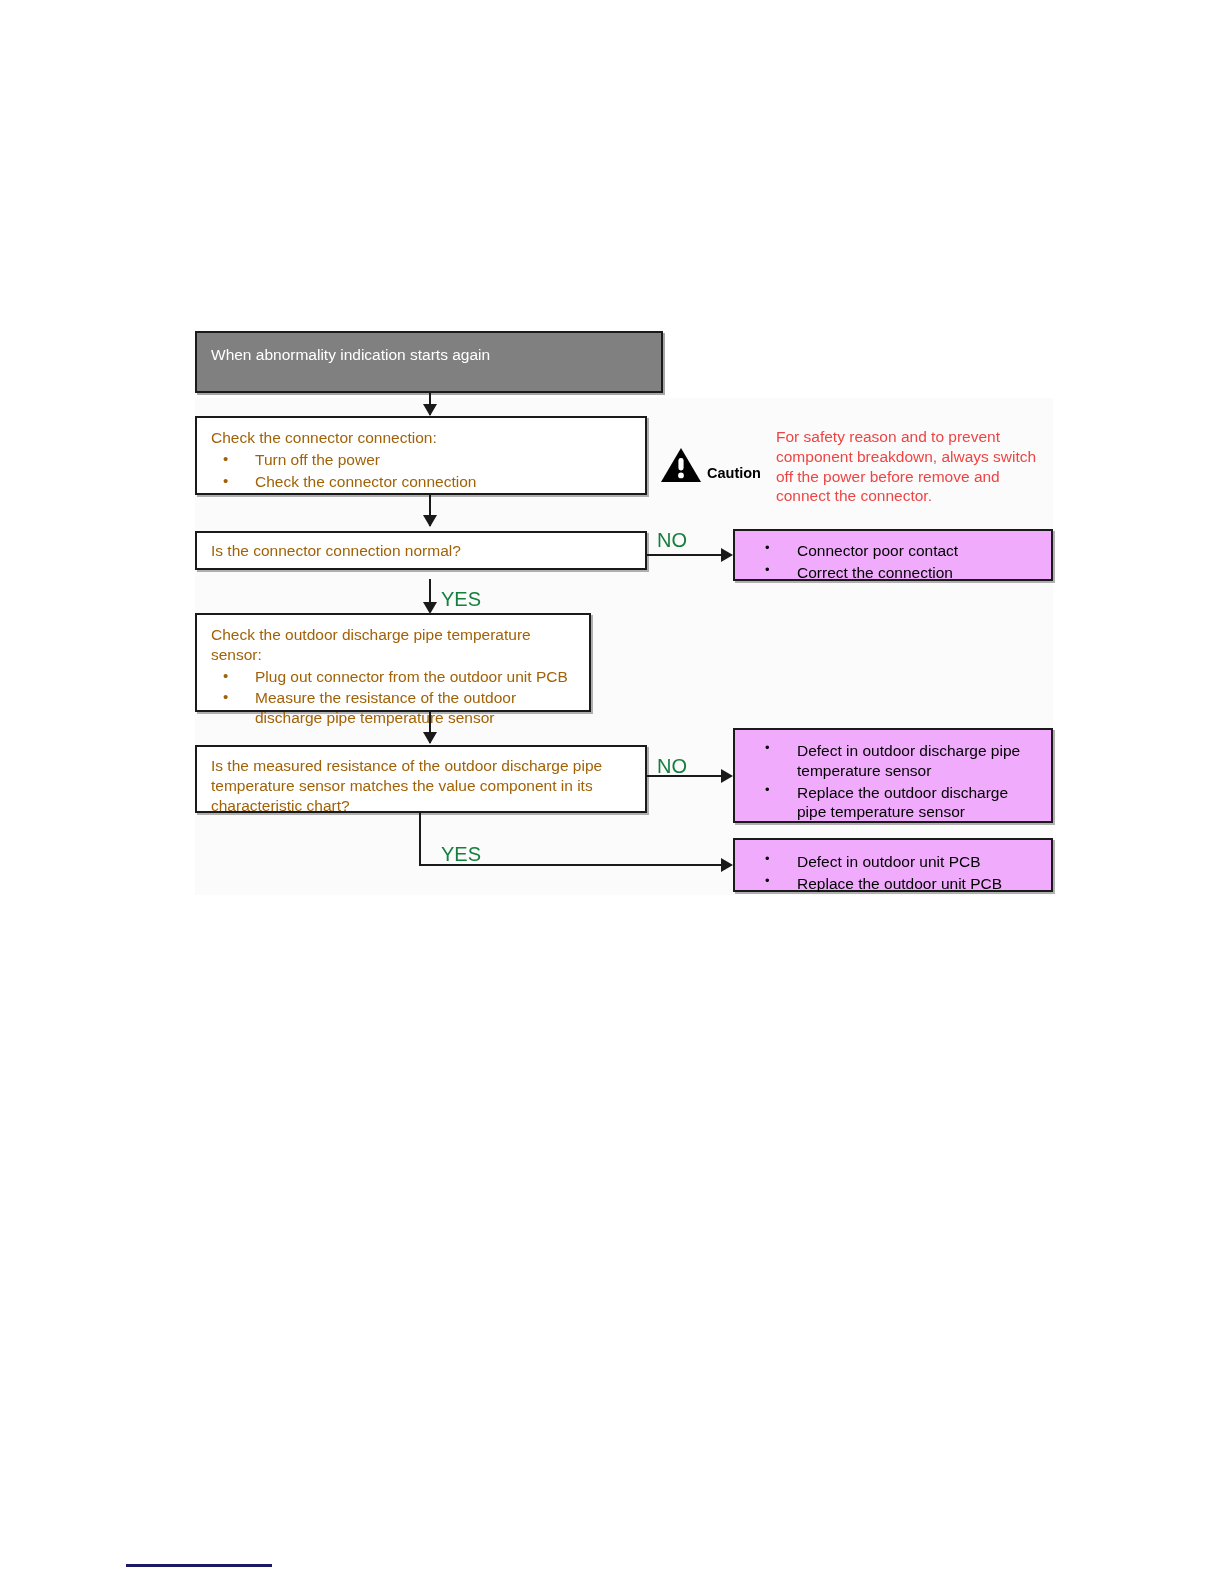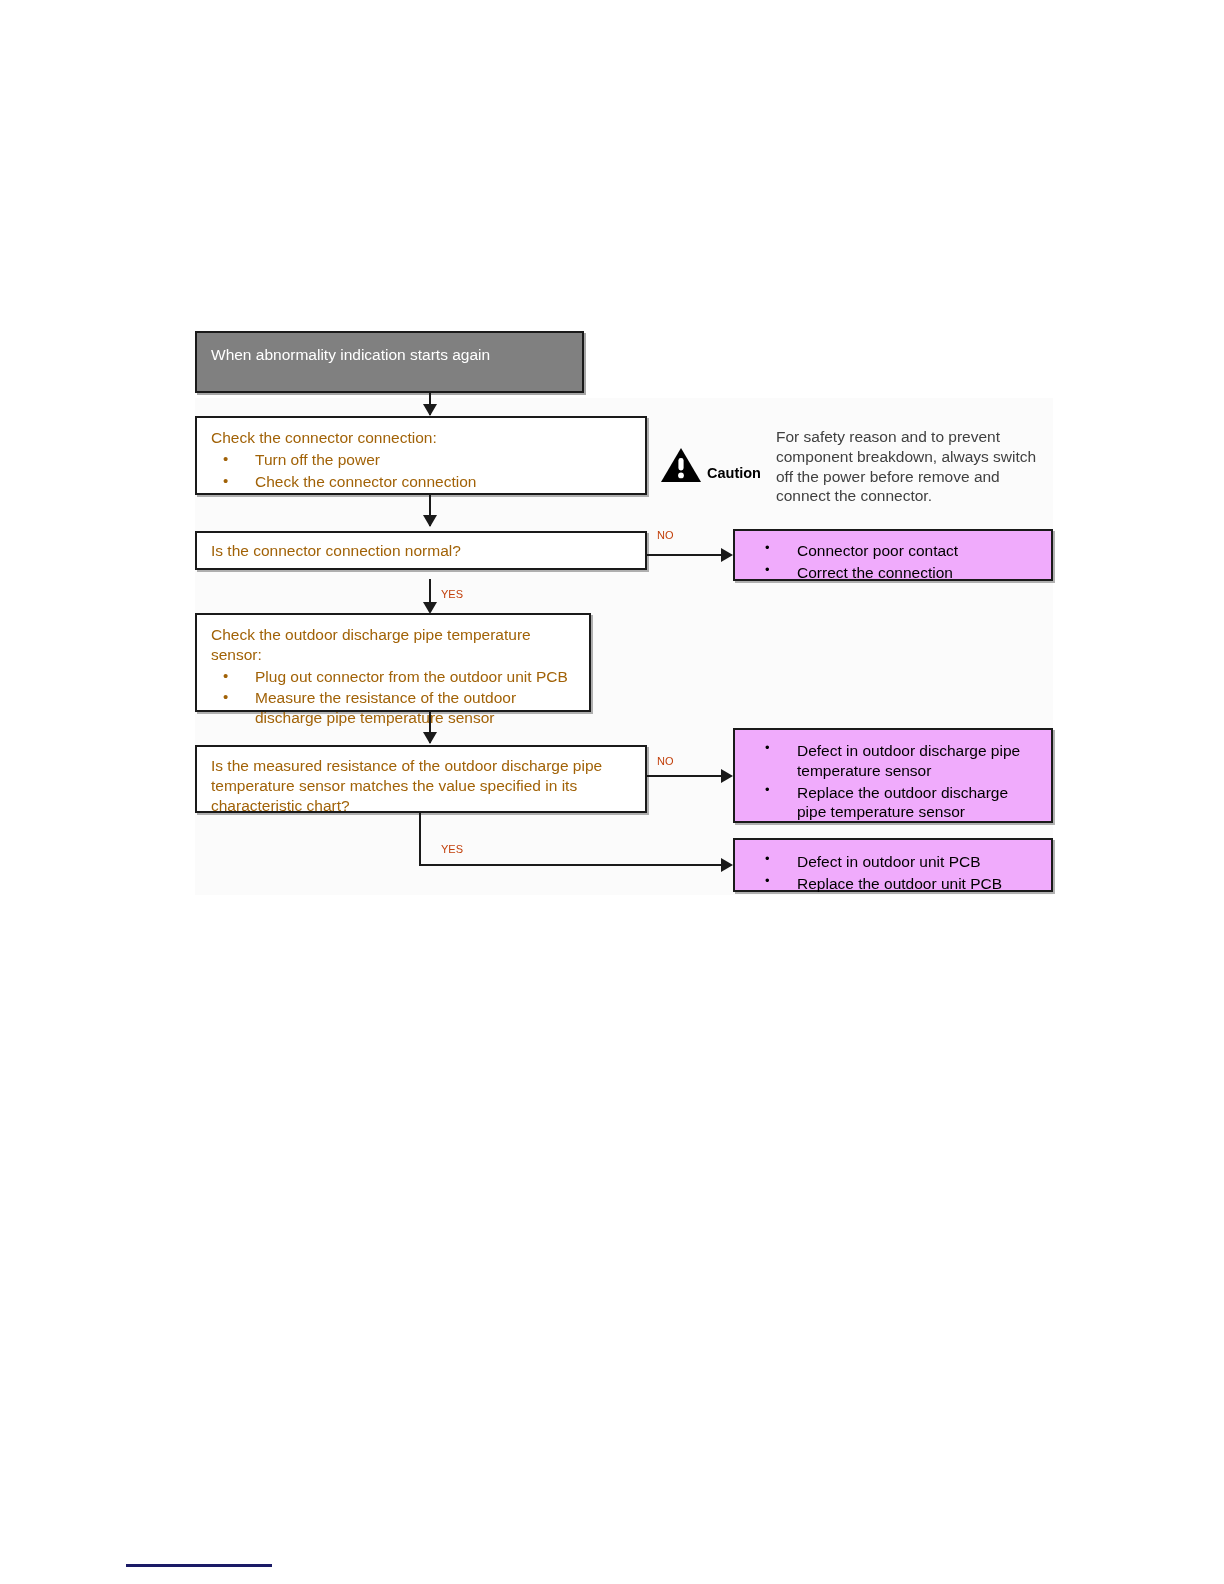--- a/index.html
+++ b/index.html
@@ -114,22 +114,22 @@
     position: absolute;
     width: 0;
     height: 0;
     border-top: 7px solid transparent;
     border-bottom: 7px solid transparent;
     border-left: 12px solid #1a1a1a;
   }
 
   .edge-label {
     position: absolute;
-    font-size: 11px;
-    color: #c2410c;
+    font-size: 20px;
+    color: #15803d;
     white-space: nowrap;
   }
 
   
   .caution-wrap {
     position: absolute;
     left: 660px;
     top: 427px;
     width: 390px;
   }
@@ -147,42 +147,42 @@
     color: #000000;
     padding-bottom: 2px;
   }
   .caution-text {
     position: absolute;
     left: 116px;
     top: 0px;
     width: 268px;
     font-size: 15.5px;
     line-height: 1.28;
-    color: #404040;
+    color: #ef4444;
   }
   .caution-text p { margin: 0; }
 
   
   .footer-rule {
     position: absolute;
     left: 126px;
     top: 1564px;
     width: 146px;
     height: 3px;
     background: #1a1a66;
   }
 </style>
 </head>
 <body>
 
 <div id="page">
 
   <div class="diagram-bg"></div>
 
-  <div class="box header-box" style="left:195px; top:331px; width:389px; height:62px; display:flex; align-items:flex-start; padding-top:12px;">
+  <div class="box header-box" style="left:195px; top:331px; width:468px; height:62px; display:flex; align-items:flex-start; padding-top:12px;">
     <span>When abnormality indication starts again</span>
   </div>
 
   <div class="vline" style="left:429px; top:393px; height:22px;"></div>
   <div class="arrow-down" style="left:423px; top:404px;"></div>
 
   <div class="box" style="left:195px; top:416px; width:452px; height:79px;">
     <div class="title-line">Check the connector connection:</div>
     <ul class="bullets">
       <li>Turn off the power</li>
@@ -235,21 +235,21 @@
       <li>Plug out connector from the outdoor unit PCB</li>
       <li>Measure the resistance of the outdoor discharge pipe temperature sensor</li>
     </ul>
   </div>
 
   <div class="vline" style="left:429px; top:712px; height:31px;"></div>
   <div class="arrow-down" style="left:423px; top:732px;"></div>
 
   <div class="box plain-lines" style="left:195px; top:745px; width:452px; height:68px; padding-top:9px;">
     <p>Is the measured resistance of the outdoor discharge pipe</p>
-    <p>temperature sensor matches the value specified in its</p>
+    <p>temperature sensor matches the value component in its</p>
     <p>characteristic chart?</p>
   </div>
 
   <div class="hline" style="left:647px; top:775px; width:80px;"></div>
   <div class="arrow-right" style="left:721px; top:769px;"></div>
   <div class="edge-label" style="left:657px; top:755px;">NO</div>
 
   <div class="box gray-box" style="left:733px; top:728px; width:320px; height:95px; padding-top:9px;">
     <ul class="bullets">
       <li>Defect in outdoor discharge pipe temperature sensor</li>

